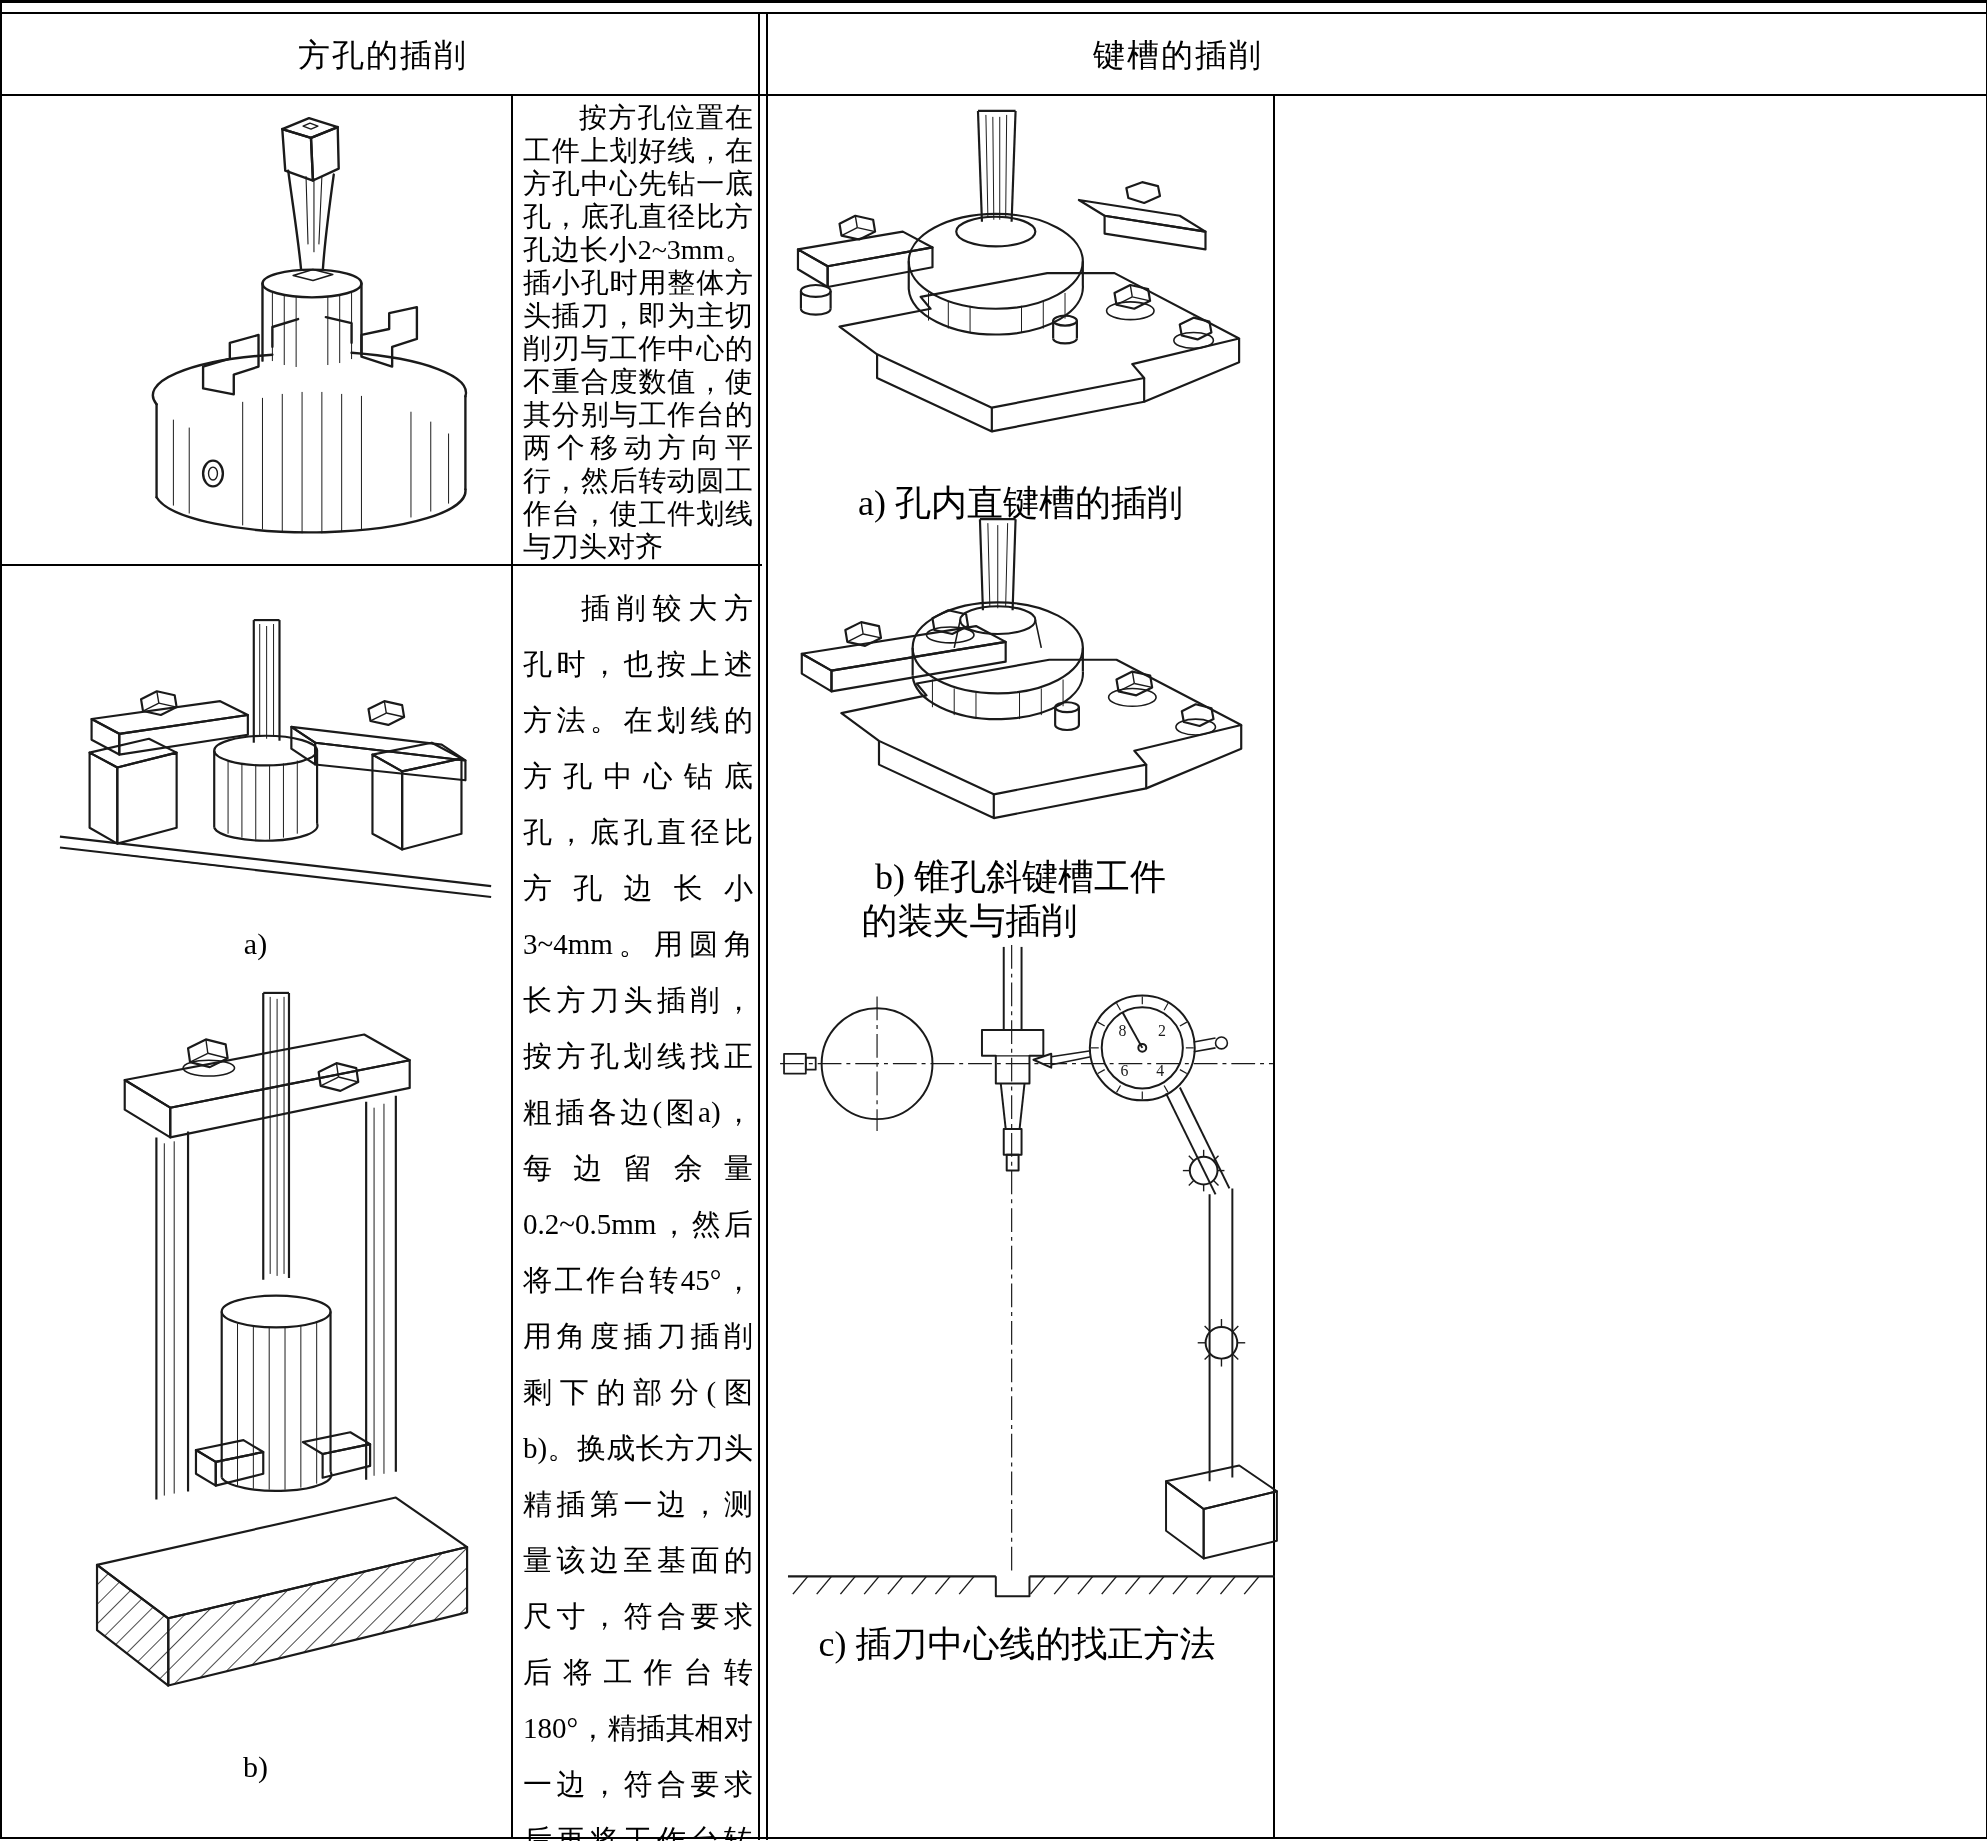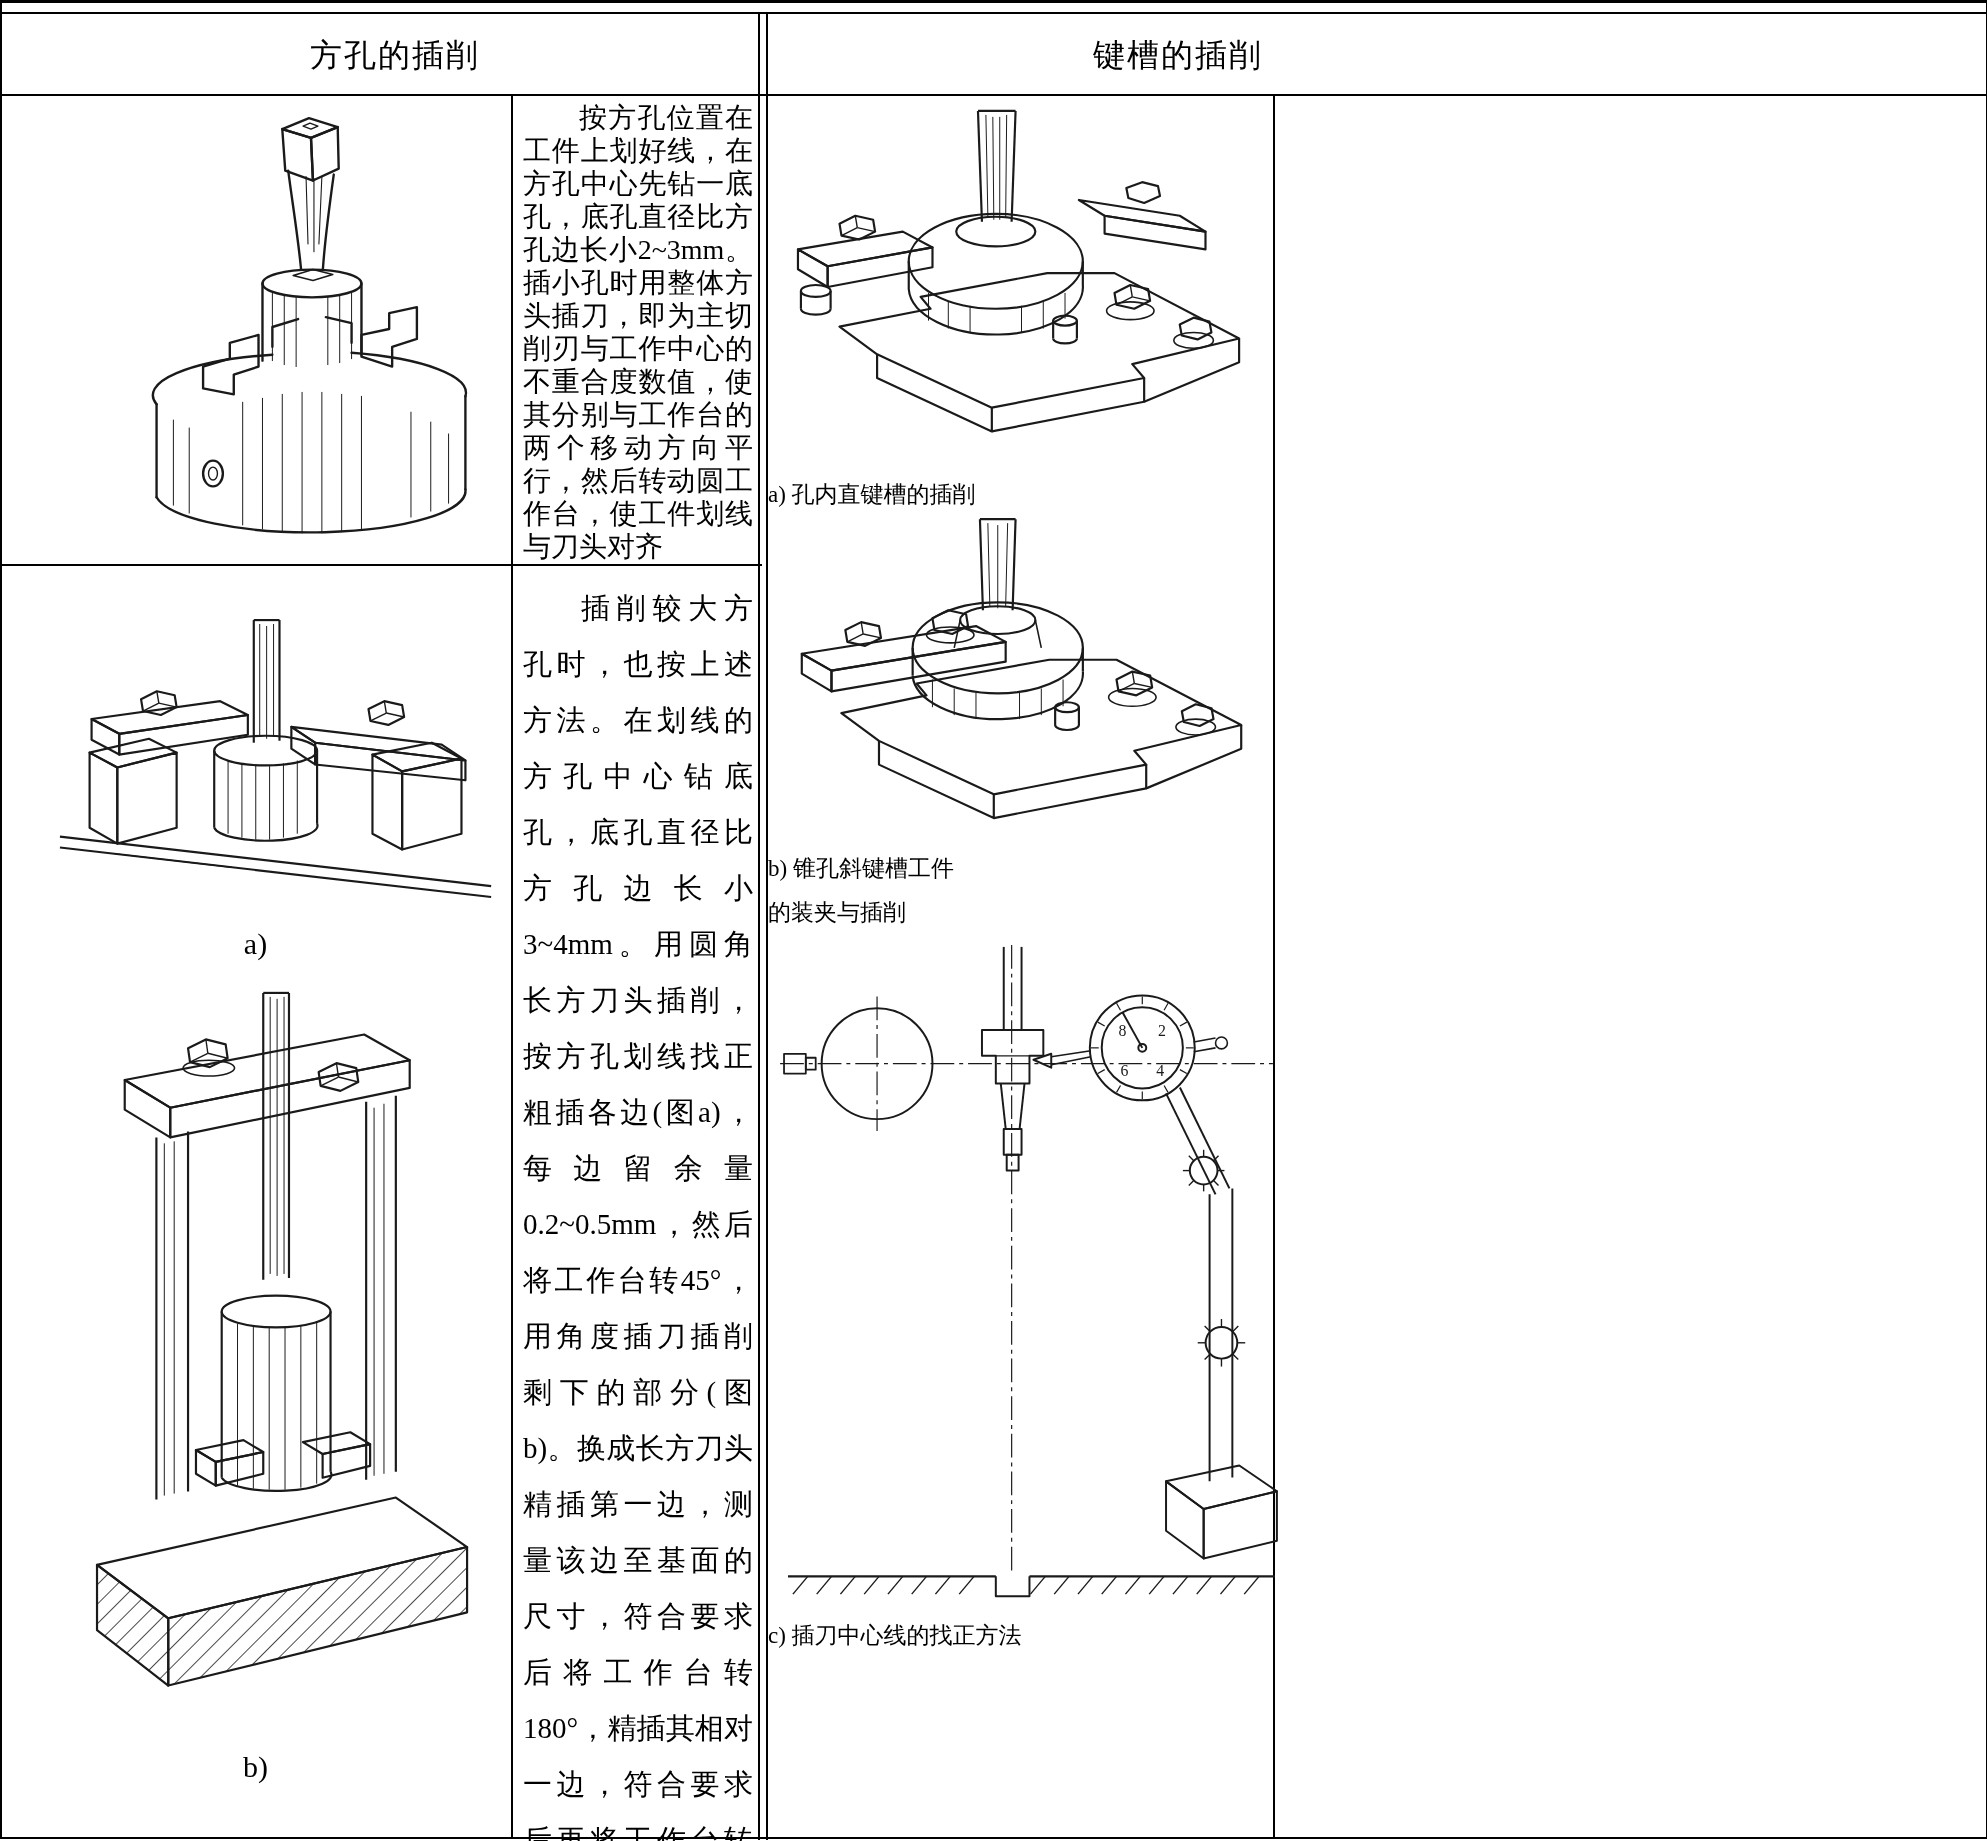--- a/index.html
+++ b/index.html
@@ -9,21 +9,21 @@
     font-family:"Liberation Serif","DejaVu Serif",serif; color:#000; overflow:hidden;
   }
   .rule { position:absolute; background:#000; }
   .hdr { position:absolute; text-align:center; font-size:32px; letter-spacing:2px; }
   .txt { position:absolute; font-size:28px; line-height:33px; text-align:justify; text-justify:inter-ideograph; }
   .txt p { text-indent:2em; margin:0; }
   .txt2 { position:absolute; font-size:29px; line-height:56px; text-align:justify; }
   .txt2 p { text-indent:2em; margin:0; }
   .txt4 { position:absolute; font-size:29px; line-height:40px; text-align:justify; }
   .txt4 p { text-indent:2em; margin:0; }
-  .cap { position:absolute; text-align:left; font-size:23px; }
+  .cap { position:absolute; text-align:center; font-size:36px; }
   .lbl { position:absolute; text-align:center; font-size:30px; }
   .fig { position:absolute; }
   svg { display:block; width:100%; height:100%; }
 </style>
 </head>
 <body>
 
 <div class="page">
 
   <div class="rule" style="left:0;top:2;width:1988px;height:3px;"></div>
@@ -31,21 +31,21 @@
   <div class="rule" style="left:0;top:1837px;width:1988px;height:2px;"></div>
   <div class="rule" style="left:0;top:2px;width:2px;height:1837px;"></div>
   <div class="rule" style="left:1986px;top:2px;width:2px;height:1837px;"></div>
   <div class="rule" style="left:0;top:94px;width:1988px;height:2px;"></div>
   <div class="rule" style="left:0;top:564px;width:762px;height:2px;"></div>
   <div class="rule" style="left:511px;top:94px;width:2px;height:1745px;"></div>
   <div class="rule" style="left:758px;top:12px;width:2px;height:1828px;"></div>
   <div class="rule" style="left:766px;top:12px;width:2px;height:1828px;"></div>
   <div class="rule" style="left:1273px;top:94px;width:2px;height:1745px;"></div>
 
-  <div class="hdr" style="left:16px;top:34px;width:758px;">方孔的插削</div>
+  <div class="hdr" style="left:4px;top:34px;width:758px;">方孔的插削</div>
   <div class="hdr" style="left:736px;top:34px;width:822px;margin-left:31px;">键槽的插削</div>
 
   <div class="txt" style="left:523px;top:101px;width:230px;">
     <p>按方孔位置在工件上划好线，在方孔中心先钻一底孔，底孔直径比方孔边长小2~3mm。插小孔时用整体方头插刀，即为主切削刃与工作中心的不重合度数值，使其分别与工作台的两个移动方向平行，然后转动圆工作台，使工件划线与刀头对齐</p>
   </div>
   <div class="txt2" style="left:523px;top:580px;width:230px;">
     <p>插削较大方孔时，也按上述方法。在划线的方孔中心钻底孔，底孔直径比方孔边长小3~4mm。用圆角长方刀头插削，按方孔划线找正粗插各边(图a)，每边留余量0.2~0.5mm，然后将工作台转45°，用角度插刀插削剩下的部分(图b)。换成长方刀头精插第一边，测量该边至基面的尺寸，符合要求后将工作台转180°，精插其相对一边，符合要求后再将工作台转90°，用上述方法精插第2、4边</p>
   </div>
 
 

